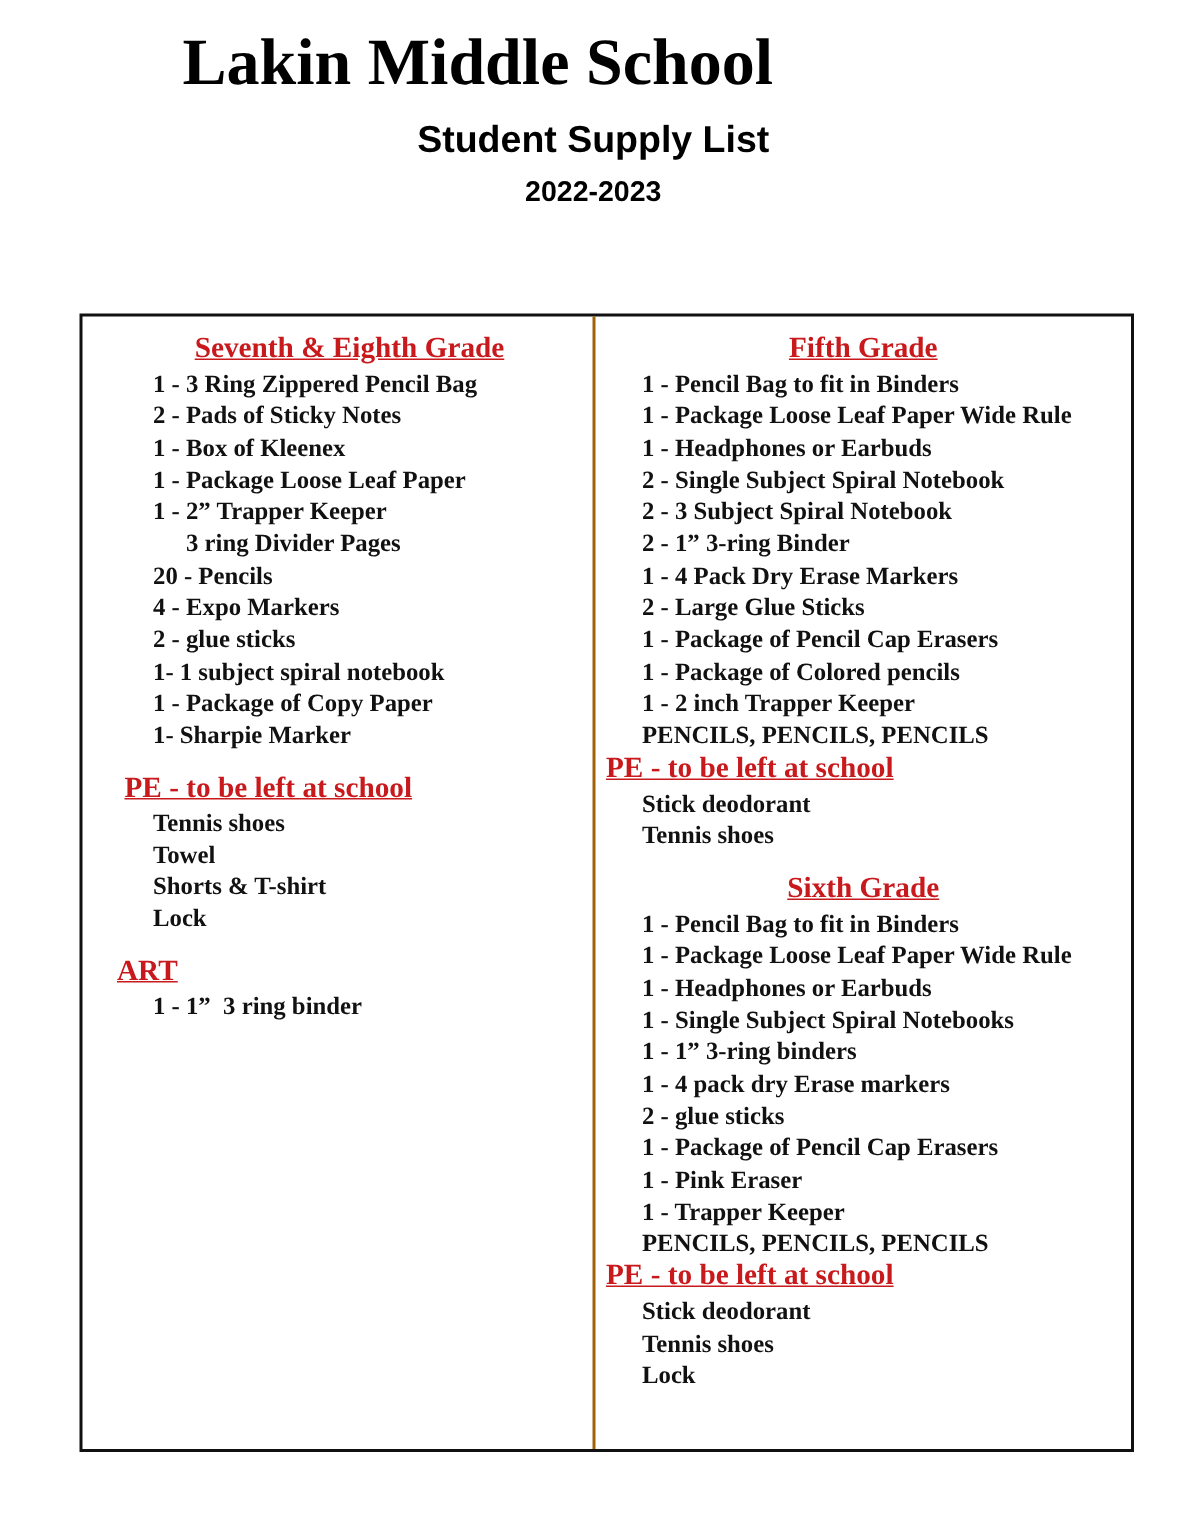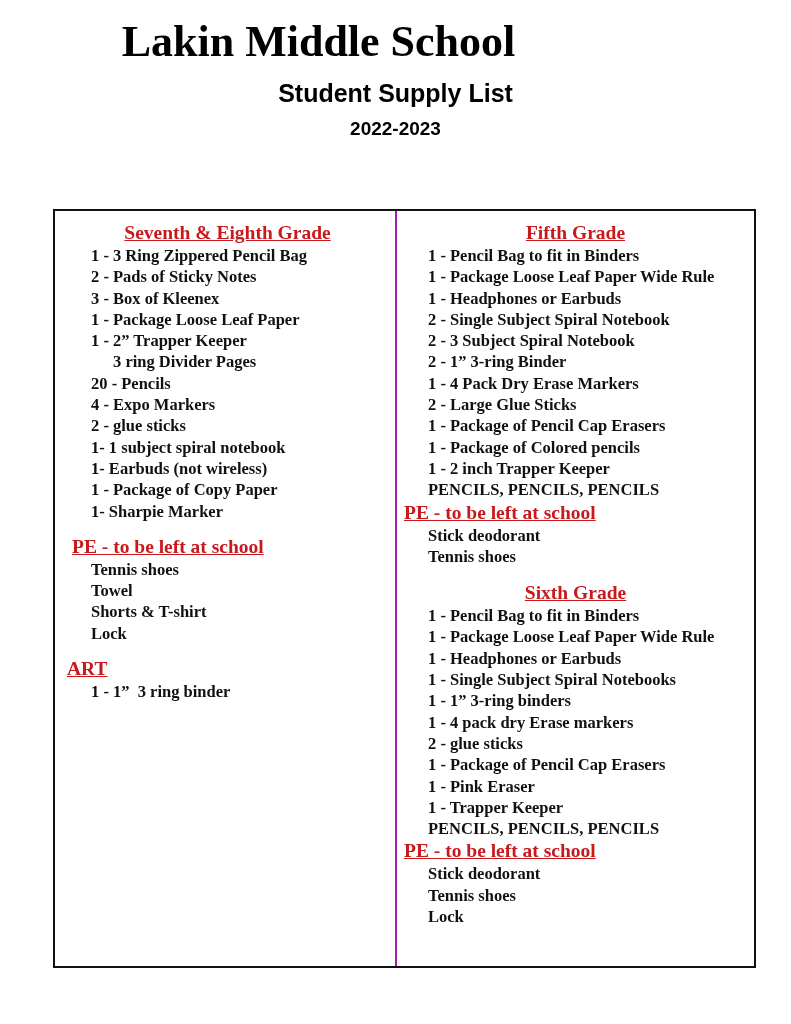--- a/index.html
+++ b/index.html
@@ -22,21 +22,21 @@
   .table {
     position: absolute; left: 53px; top: 209px; width: 699px; height: 755px;
     border: 2px solid #111; box-sizing: content-box;
     display: flex;
   }
   .col {
     box-sizing: border-box; height: 100%;
     font-family: "Liberation Serif", serif; font-weight: bold; font-size: 16.5px;
     color: #111; line-height: 21.3px;
   }
-  .col-left { width: 342px; border-right: 2px solid #a21caf; padding: 10px 0 0 12px; }
+  .col-left { width: 342px; border-right: 2px solid #a16207; padding: 10px 0 0 23px; }
   .col-right { flex: 1; padding: 10px 0 0 7px; }
   .heading {
     color: #c8191c; text-decoration: underline; font-size: 19.5px;
     line-height: 24px; font-weight: bold;
   }
   .heading.center { text-align: center; padding-right: 7px; }
   .item { white-space: pre; margin-left: 24px; }
   .item.indent { padding-left: 22px; }
   .gap { height: 13px; }
   .gap-sm { height: 14px; }
@@ -48,29 +48,28 @@
 <div class="title">Lakin Middle School</div>
 <div class="subtitle">Student Supply List</div>
 <div class="year">2022-2023</div>
 
 <div class="table">
   <div class="col col-left">
     <div class="heading center">Seventh &amp; Eighth Grade</div>
     <div>
       <div class="item">1 - 3 Ring Zippered Pencil Bag</div>
       <div class="item">2 - Pads of Sticky Notes</div>
-      <div class="item">3 - Box of Kleenex</div>
+      <div class="item">1 - Box of Kleenex</div>
       <div class="item">1 - Package Loose Leaf Paper</div>
       <div class="item">1 - 2” Trapper Keeper</div>
       <div class="item indent">3 ring Divider Pages</div>
       <div class="item">20 - Pencils</div>
       <div class="item">4 - Expo Markers</div>
       <div class="item">2 - glue sticks</div>
       <div class="item">1- 1 subject spiral notebook</div>
-      <div class="item">1- Earbuds (not wireless)</div>
       <div class="item">1 - Package of Copy Paper</div>
       <div class="item">1- Sharpie Marker</div>
     </div>
     <div class="gap"></div>
     <div class="heading pe-left">PE - to be left at school</div>
     <div>
       <div class="item">Tennis shoes</div>
       <div class="item">Towel</div>
       <div class="item">Shorts &amp; T-shirt</div>
       <div class="item">Lock</div>

